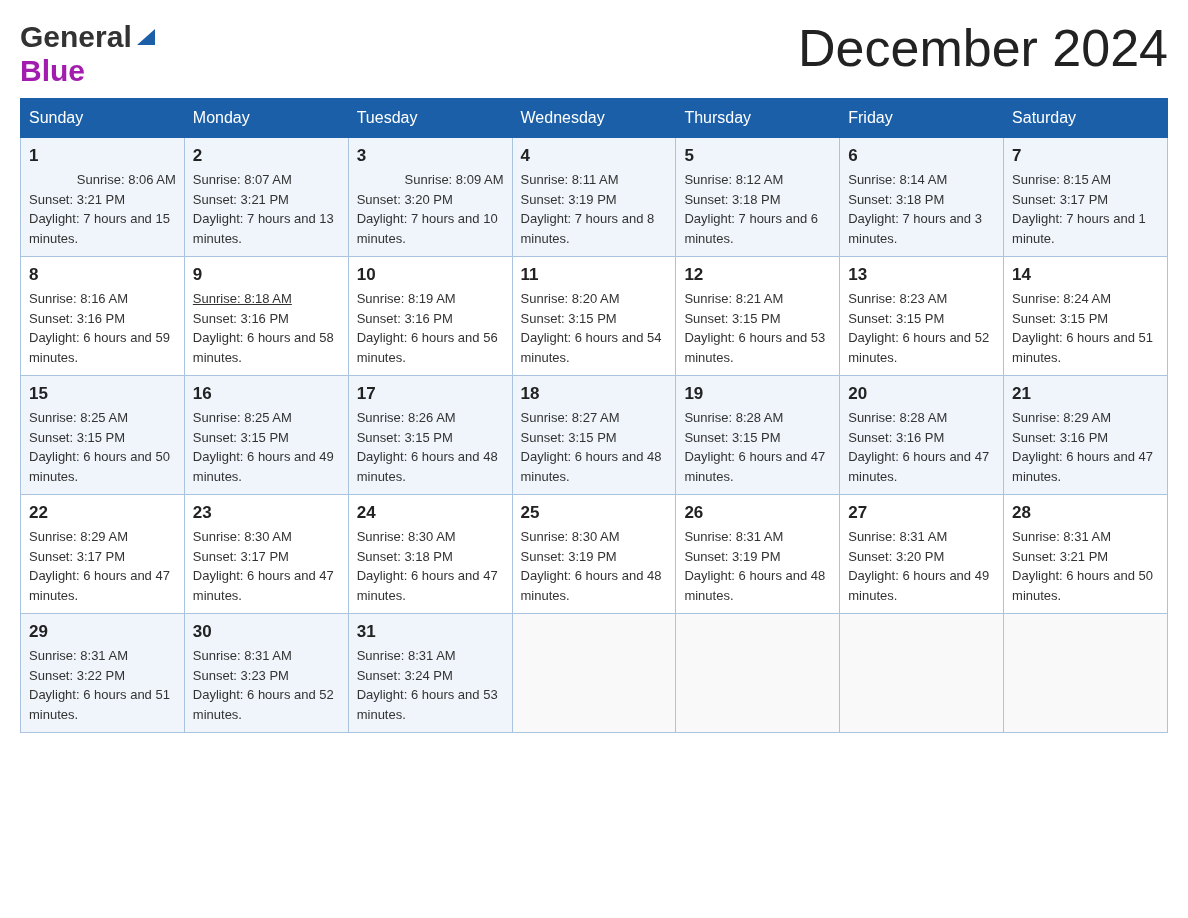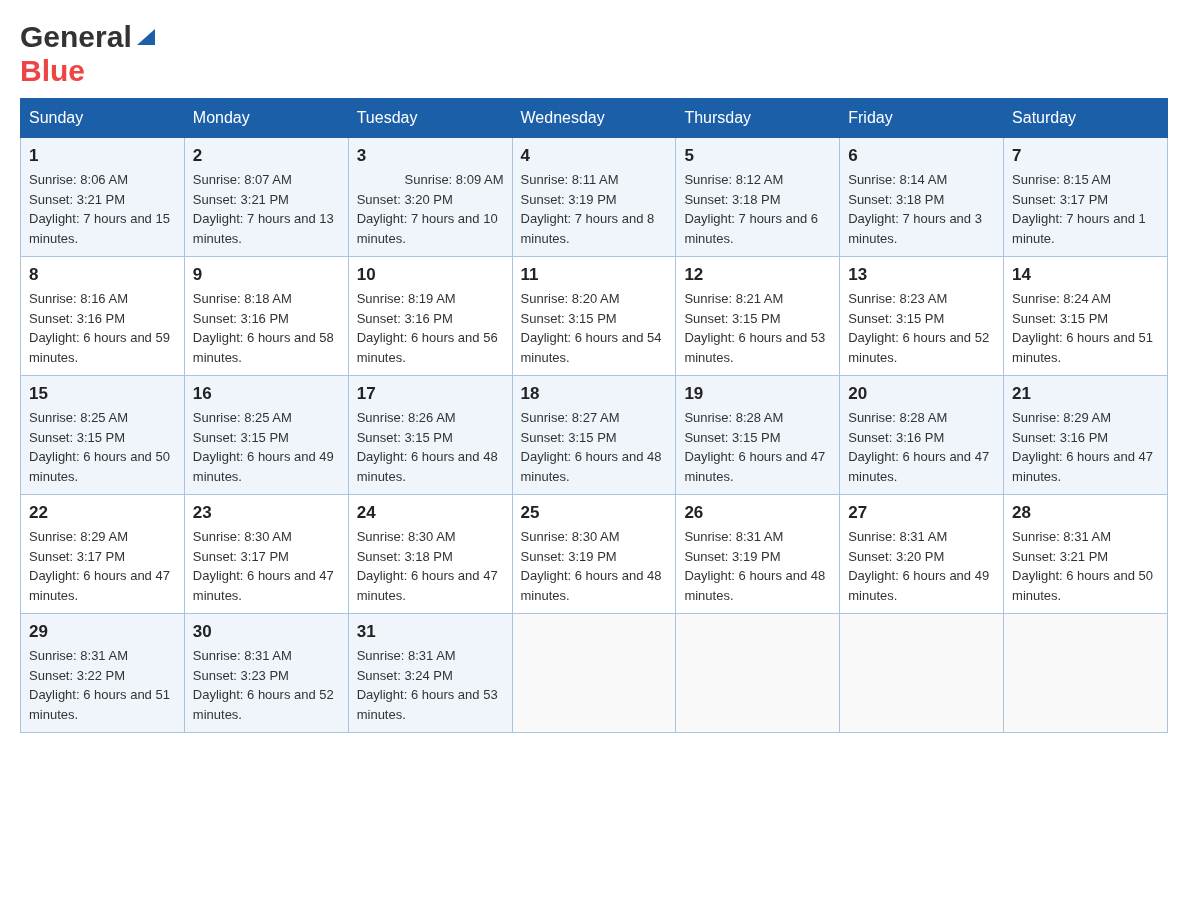--- a/index.html
+++ b/index.html
@@ -89,45 +89,46 @@
   <div class="logo">
     <div class="logo-text-row">
       <span style="font-size:30px;font-weight:bold;color:#333;">General</span>
       <span style="display:inline-block;margin-left:3px;margin-top:2px;">
         <svg width="22" height="22" viewBox="0 0 22 22">
           <polygon points="2,20 20,20 20,4" fill="#1a5fa8"></polygon>
         </svg>
       </span>
     </div>
     <div>
-      <span style="font-size:30px;font-weight:bold;color:#ef4444;">Blue</span>
+      <span style="font-size:30px;font-weight:bold;color:#a21caf;">Blue</span>
     </div>
   </div>
   <div class="title-block">
+    <div class="month-title">December 2024</div>
   </div>
 </div>
 
 <table>
   <thead>
     <tr>
     <th>Sunday</th>
         <th>Monday</th>
         <th>Tuesday</th>
         <th>Wednesday</th>
         <th>Thursday</th>
         <th>Friday</th>
         <th>Saturday</th>
       </tr>
   </thead>
   <tbody id="calendar-body">
   <tr>
         <td>
           <span class="day-number">1</span>
           <div class="day-info">
-            <span style="display: block;">Sunrise: 8:06 AM</span>
+            <span style="display: block; text-align: right;">Sunrise: 8:06 AM</span>
             <span style="display: block;">Sunset: 3:21 PM</span>
             <span style="display: block;">Daylight: 7 hours and 15 minutes.</span>
           </div>
         </td>
         <td>
           <span class="day-number">2</span>
           <div class="day-info">
             <span style="display: block;">Sunrise: 8:07 AM</span>
             <span style="display: block;">Sunset: 3:21 PM</span>
             <span style="display: block;">Daylight: 7 hours and 13 minutes.</span>
@@ -179,21 +180,21 @@
           <span class="day-number">8</span>
           <div class="day-info">
             <span style="display: block;">Sunrise: 8:16 AM</span>
             <span style="display: block;">Sunset: 3:16 PM</span>
             <span style="display: block;">Daylight: 6 hours and 59 minutes.</span>
           </div>
         </td>
         <td>
           <span class="day-number">9</span>
           <div class="day-info">
-            <span style="display: block;">Sunrise: 8:18 AM</span>
+            <span style="display: block; text-decoration: underline;">Sunrise: 8:18 AM</span>
             <span style="display: block;">Sunset: 3:16 PM</span>
             <span style="display: block;">Daylight: 6 hours and 58 minutes.</span>
           </div>
         </td>
         <td>
           <span class="day-number">10</span>
           <div class="day-info">
             <span style="display: block;">Sunrise: 8:19 AM</span>
             <span style="display: block;">Sunset: 3:16 PM</span>
             <span style="display: block;">Daylight: 6 hours and 56 minutes.</span>

